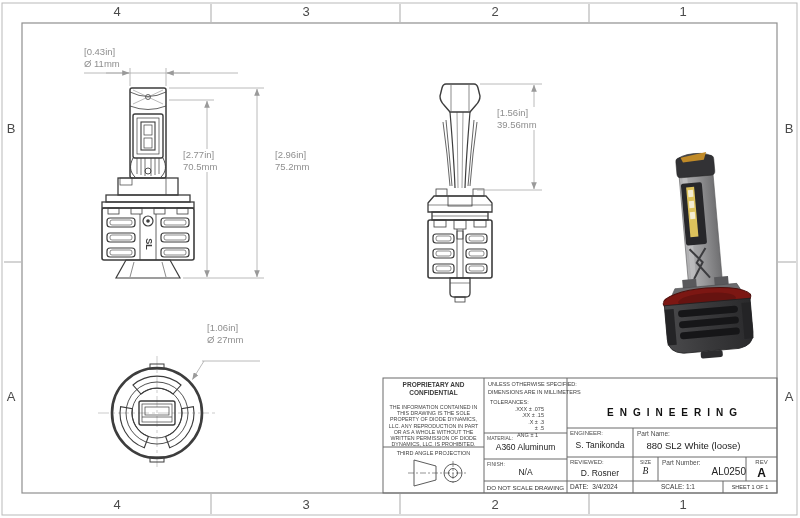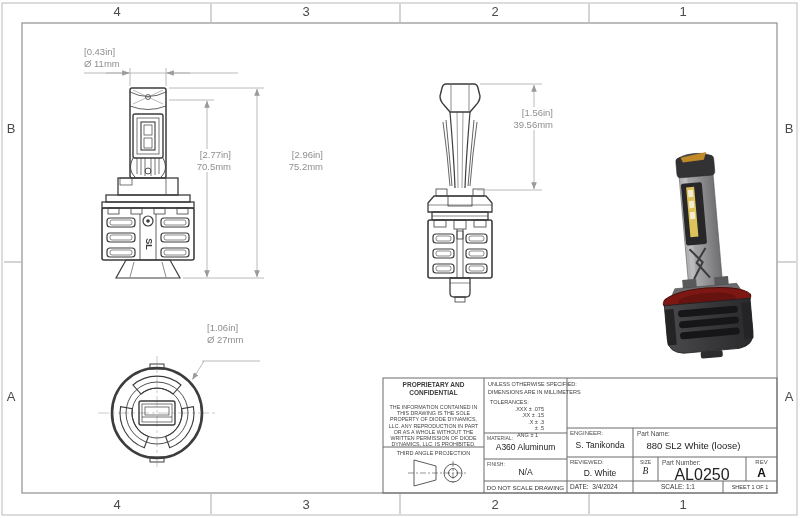--- a/index.html
+++ b/index.html
@@ -2,31 +2,31 @@
 <html><head>
 <meta charset="utf-8">
 <style>
   html,body{margin:0;padding:0;background:#ffffff;}
   #sheet{position:relative;width:800px;height:518px;background:#fff;overflow:hidden;
          font-family:"Liberation Sans",sans-serif;color:#3a3a3a;}
   #lineart{position:absolute;left:0;top:0;z-index:1;}
   .zone{position:absolute;z-index:2;font-size:13px;color:#4a4a4a;text-align:center;}
   .dim{position:absolute;z-index:2;font-size:9.5px;line-height:11.5px;color:#8f8f8f;
        background:#fff;padding:0 1px;white-space:nowrap;}
-  .dim.center{text-align:right;}
+  .dim.center{text-align:left;}
   .tb{position:absolute;z-index:2;white-space:nowrap;}
   .tb-label{font-size:6px;color:#4d4d4d;}
   .tb-small{font-size:5.5px;line-height:6.5px;color:#3f3f3f;}
   .prop-title{font-size:6.5px;line-height:7.5px;font-weight:bold;text-align:center;white-space:normal;}
   .prop-body{font-size:5.3px;line-height:6.2px;text-align:center;color:#444;white-space:normal;}
   .tol{font-size:5.5px;line-height:6.4px;text-align:right;color:#3f3f3f;}
   .company1{font-family:"Liberation Serif",serif;font-size:21px;font-weight:bold;letter-spacing:1.5px;color:#111;text-align:center;}
   .company2{font-size:10px;font-weight:bold;letter-spacing:6px;color:#111;text-align:center;}
   .val-md{font-size:8.5px;color:#222;text-align:center;}
-  .val-lg{font-size:16px;color:#222;text-align:center;}
+  .val-lg{font-size:10px;color:#222;text-align:right;}
   .val-name{font-size:9.5px;color:#222;text-align:center;}
   .rev-a{font-size:12px;font-weight:bold;color:#111;text-align:center;}
   .size-b{font-family:"Liberation Serif",serif;font-style:italic;font-size:9.5px;color:#222;text-align:center;}
   .row4{font-size:6.5px;color:#333;}
 </style>
 </head>
 <body>
 
 <div id="sheet">
 
@@ -318,28 +318,29 @@
   <div class="tb tol" style="left:498px;top:418.5px;width:46px;">.X ± .3</div>
   <div class="tb tol" style="left:498px;top:425px;width:46px;">± .5</div>
   <div class="tb tol" style="left:498px;top:431.5px;width:40px;">ANG ± 1</div>
 
   <div class="tb tb-label" style="left:487px;top:434.5px;font-size:5px;">MATERIAL:</div>
   <div class="tb val-md" style="left:484px;top:442px;width:83px;text-align:center;">A360 Aluminum</div>
   <div class="tb tb-label" style="left:487px;top:461px;font-size:5px;">FINISH:</div>
   <div class="tb val-md" style="left:484px;top:467px;width:83px;">N/A</div>
   <div class="tb row4" style="left:484px;top:483.5px;width:83px;text-align:center;font-size:6.2px;">DO NOT SCALE DRAWING</div>
 
+  <div class="tb company2" style="left:567px;top:407px;width:210px;padding-left:6px;box-sizing:border-box;">ENGINEERING</div>
 
   <div class="tb tb-label" style="left:570px;top:430px;">ENGINEER:</div>
   <div class="tb val-md" style="left:567px;top:440px;width:66px;">S. Tanikonda</div>
   <div class="tb tb-label" style="left:637px;top:430px;font-size:6.5px;">Part Name:</div>
   <div class="tb val-name" style="left:633px;top:440px;width:121px;">880 SL2 White (loose)</div>
 
   <div class="tb tb-label" style="left:570px;top:459px;">REVIEWED:</div>
-  <div class="tb val-md" style="left:567px;top:468px;width:66px;">D. White</div>
+  <div class="tb val-md" style="left:567px;top:468px;width:66px;">D. Rosner</div>
   <div class="tb tb-label" style="left:633px;top:459px;width:25px;text-align:center;font-size:5px;">SIZE</div>
   <div class="tb size-b" style="left:633px;top:466px;width:25px;">B</div>
   <div class="tb tb-label" style="left:662px;top:459px;font-size:6.5px;">Part Number:</div>
   <div class="tb val-lg" style="left:658px;top:466px;width:88px;">AL0250</div>
   <div class="tb tb-label" style="left:746px;top:459px;width:31px;text-align:center;">REV</div>
   <div class="tb rev-a" style="left:746px;top:466px;width:31px;">A</div>
 
   <div class="tb row4" style="left:570px;top:483px;">
     <span>DATE:</span>&nbsp;
     <span>3/4/2024</span>

